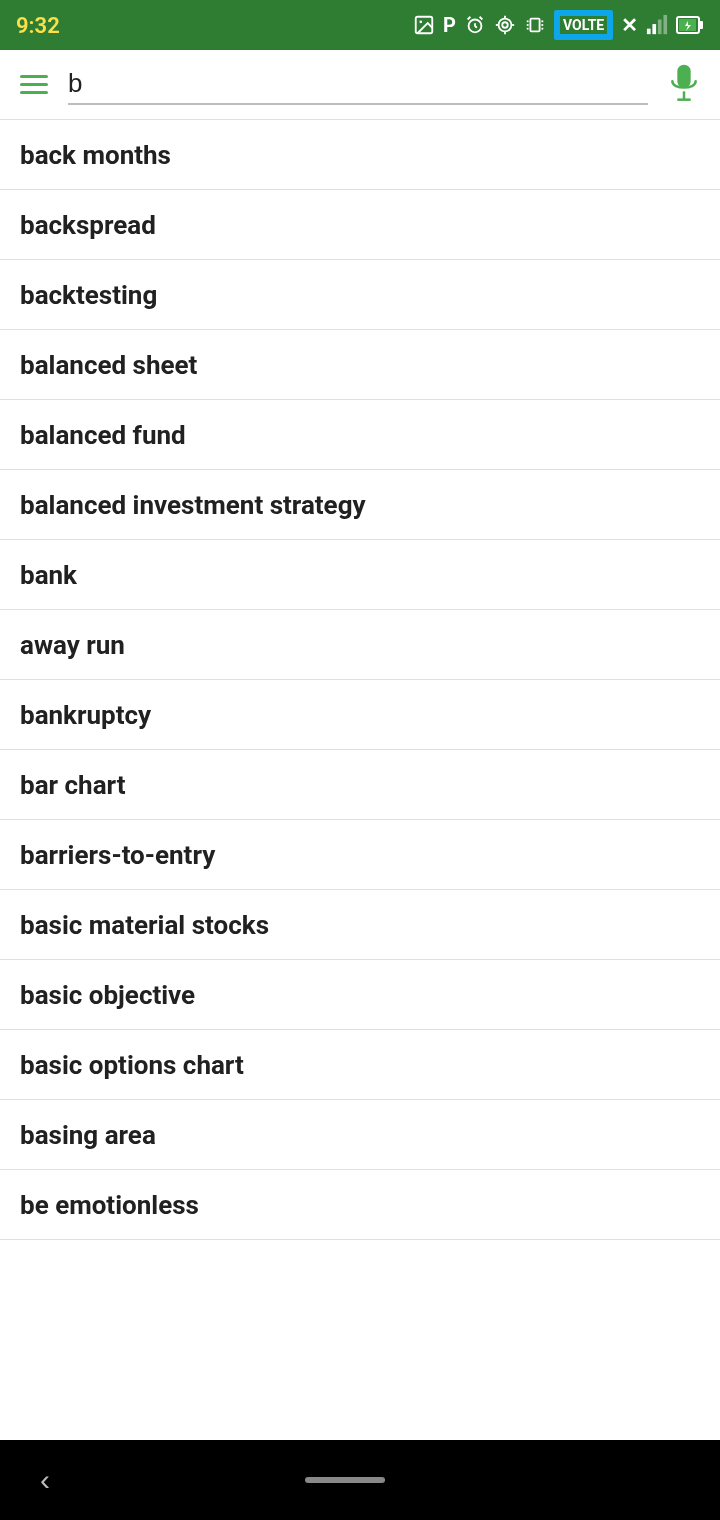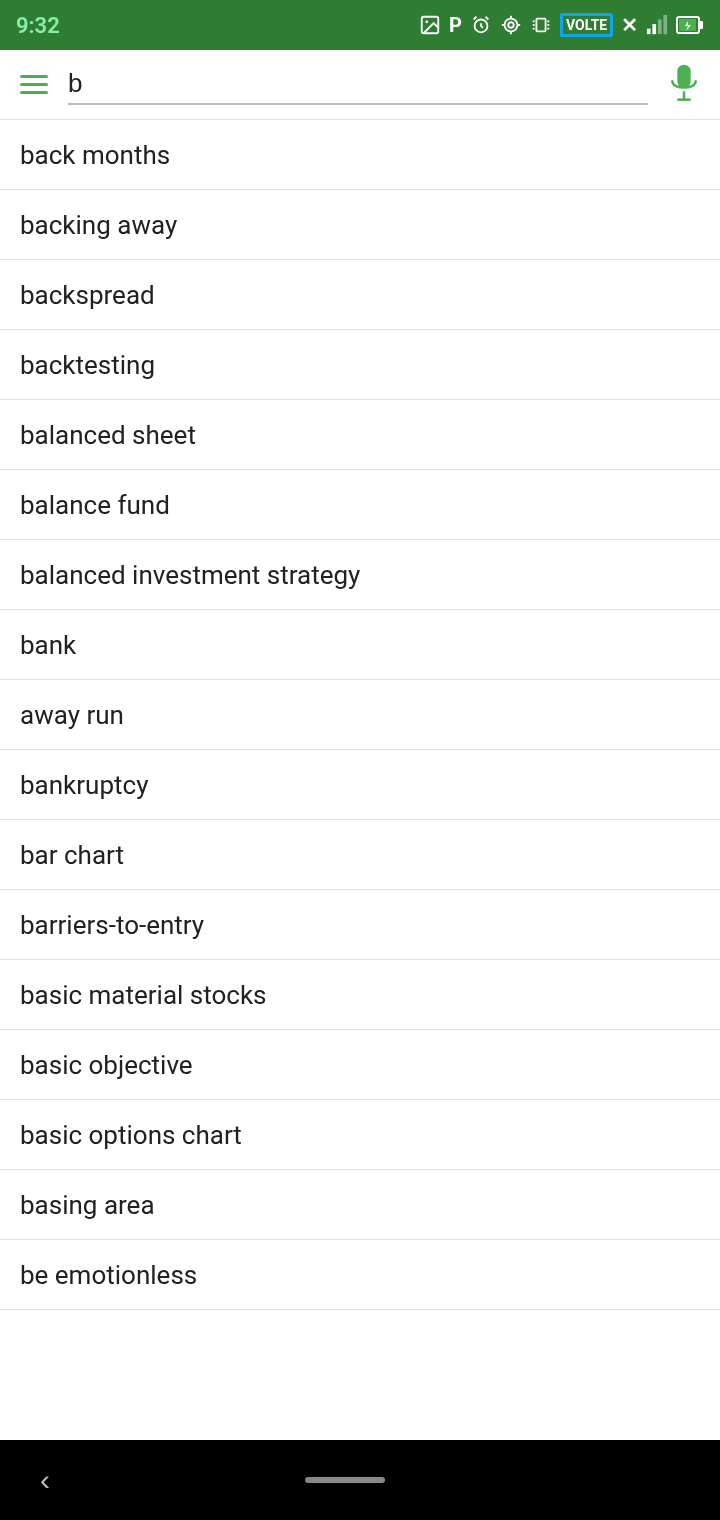--- a/index.html
+++ b/index.html
@@ -20,21 +20,21 @@
       display: flex;
       align-items: center;
       justify-content: space-between;
       padding: 0 16px;
       color: #fff;
     }
 
     .status-time {
       font-size: 22px;
       font-weight: 600;
-      color: #86efac;
+      color: #fde047;
     }
 
     .status-icons {
       display: flex;
       align-items: center;
       gap: 8px;
     }
 
     
     .search-bar {
@@ -100,21 +100,21 @@
       align-items: center;
       padding: 0 20px;
       height: 70px;
       border-bottom: 1px solid #e0e0e0;
       cursor: pointer;
     }
 
     .suggestion-text {
       font-size: 26px;
       color: #212121;
-      font-weight: 400;
+      font-weight: 700;
     }
 
     
     .nav-bar {
       position: fixed;
       bottom: 0;
       width: 720px;
       height: 80px;
       background: #000;
       display: flex;
@@ -172,21 +172,21 @@
     <svg width="22" height="22" viewBox="0 0 24 24" fill="none" stroke="white" stroke-width="2">
       <rect x="7" y="5" width="10" height="14" rx="1"></rect>
       <line x1="3" y1="8" x2="5" y2="8"></line>
       <line x1="3" y1="12" x2="5" y2="12"></line>
       <line x1="3" y1="16" x2="5" y2="16"></line>
       <line x1="19" y1="8" x2="21" y2="8"></line>
       <line x1="19" y1="12" x2="21" y2="12"></line>
       <line x1="19" y1="16" x2="21" y2="16"></line>
     </svg>
 
-    <span style="font-size:14px;font-weight:bold;color:white;border:3px solid #0ea5e9;padding:1px 3px;border-radius:2px;">VOLTE</span>
+    <span style="font-size:14px;font-weight:bold;color:white;border:6px solid #0ea5e9;padding:1px 3px;border-radius:2px;">VOLTE</span>
 
     <span style="font-size:20px;font-weight:bold;color:white;">✕</span>
 
     <svg width="22" height="22" viewBox="0 0 24 24" fill="white">
       <rect x="1" y="16" width="4" height="6" fill="white"></rect>
       <rect x="7" y="11" width="4" height="11" fill="white"></rect>
       <rect x="13" y="6" width="4" height="16" fill="white" opacity="0.4"></rect>
       <rect x="19" y="1" width="4" height="21" fill="white" opacity="0.4"></rect>
     </svg>
 
@@ -217,33 +217,30 @@
       <line x1="10" y1="44" x2="26" y2="44" stroke="#4caf50" stroke-width="3"></line>
     </svg>
   </button>
 </div>
 
 <div class="suggestion-list">
 <div class="suggestion-item">
       <span class="suggestion-text">back months</span>
     </div>
     <div class="suggestion-item">
-      <span class="suggestion-text">backing away</span>
-    </div>
-    <div class="suggestion-item">
       <span class="suggestion-text">backspread</span>
     </div>
     <div class="suggestion-item">
       <span class="suggestion-text">backtesting</span>
     </div>
     <div class="suggestion-item">
       <span class="suggestion-text">balanced sheet</span>
     </div>
     <div class="suggestion-item">
-      <span class="suggestion-text">balance fund</span>
+      <span class="suggestion-text">balanced fund</span>
     </div>
     <div class="suggestion-item">
       <span class="suggestion-text">balanced investment strategy</span>
     </div>
     <div class="suggestion-item">
       <span class="suggestion-text">bank</span>
     </div>
     <div class="suggestion-item">
       <span class="suggestion-text">away run</span>
     </div>

